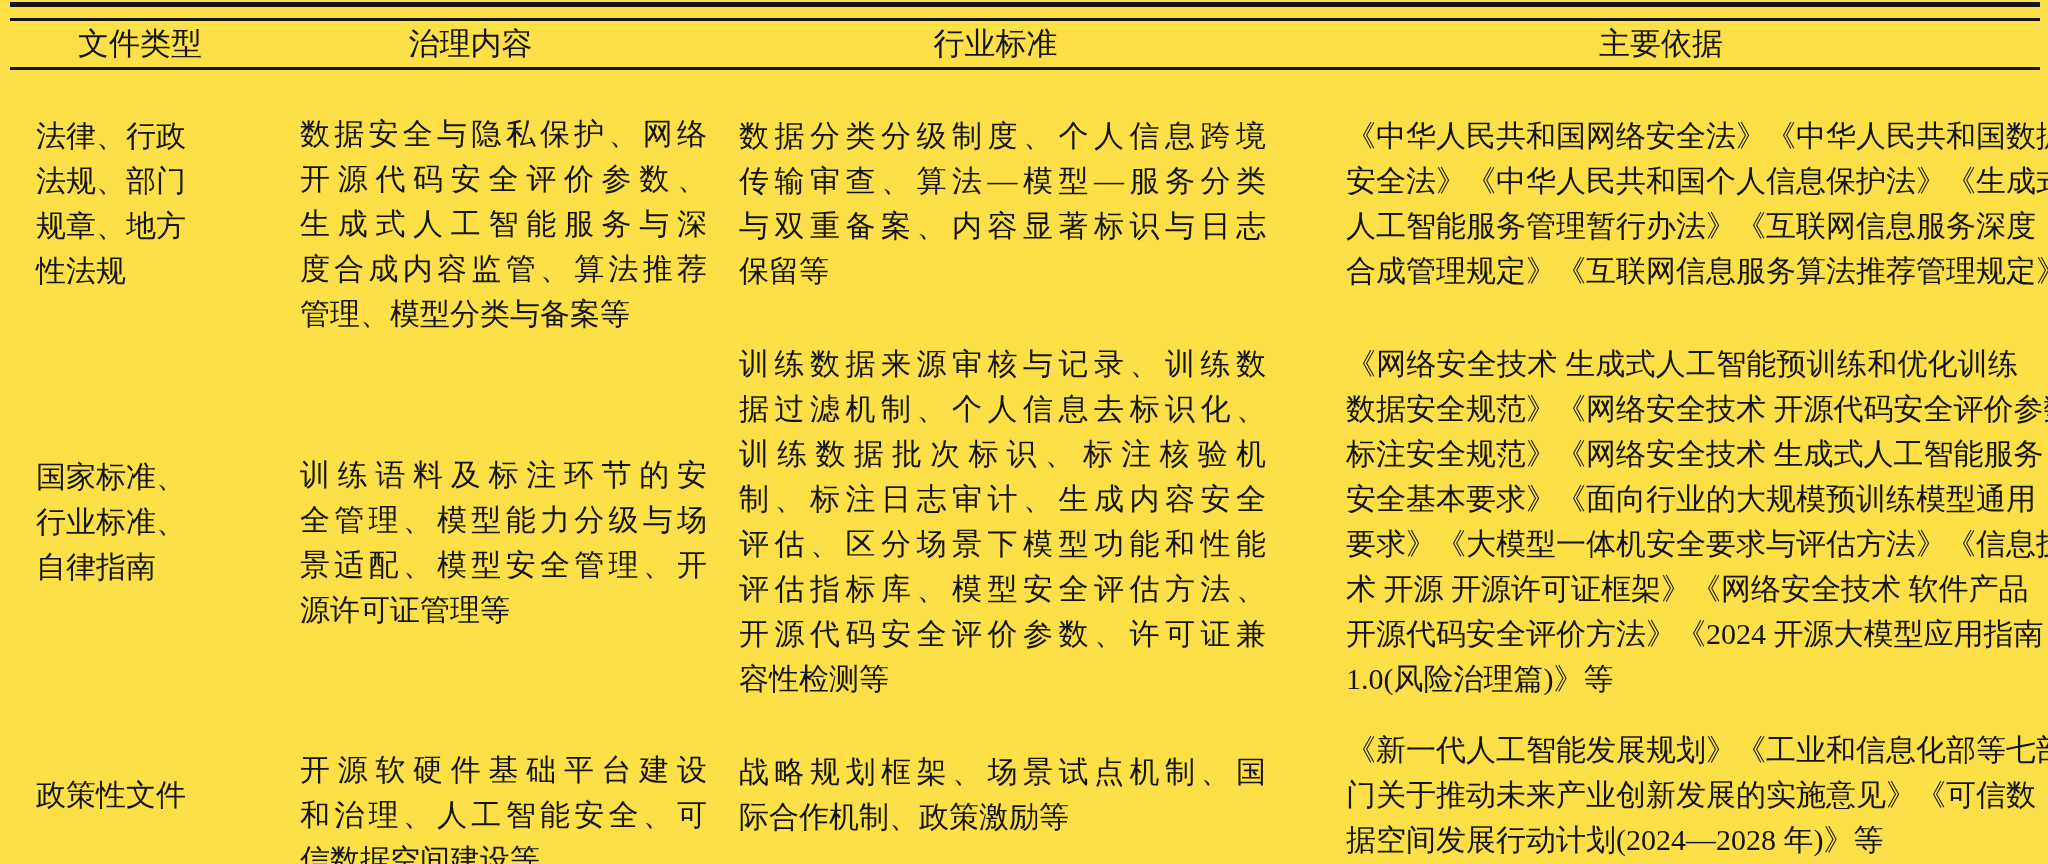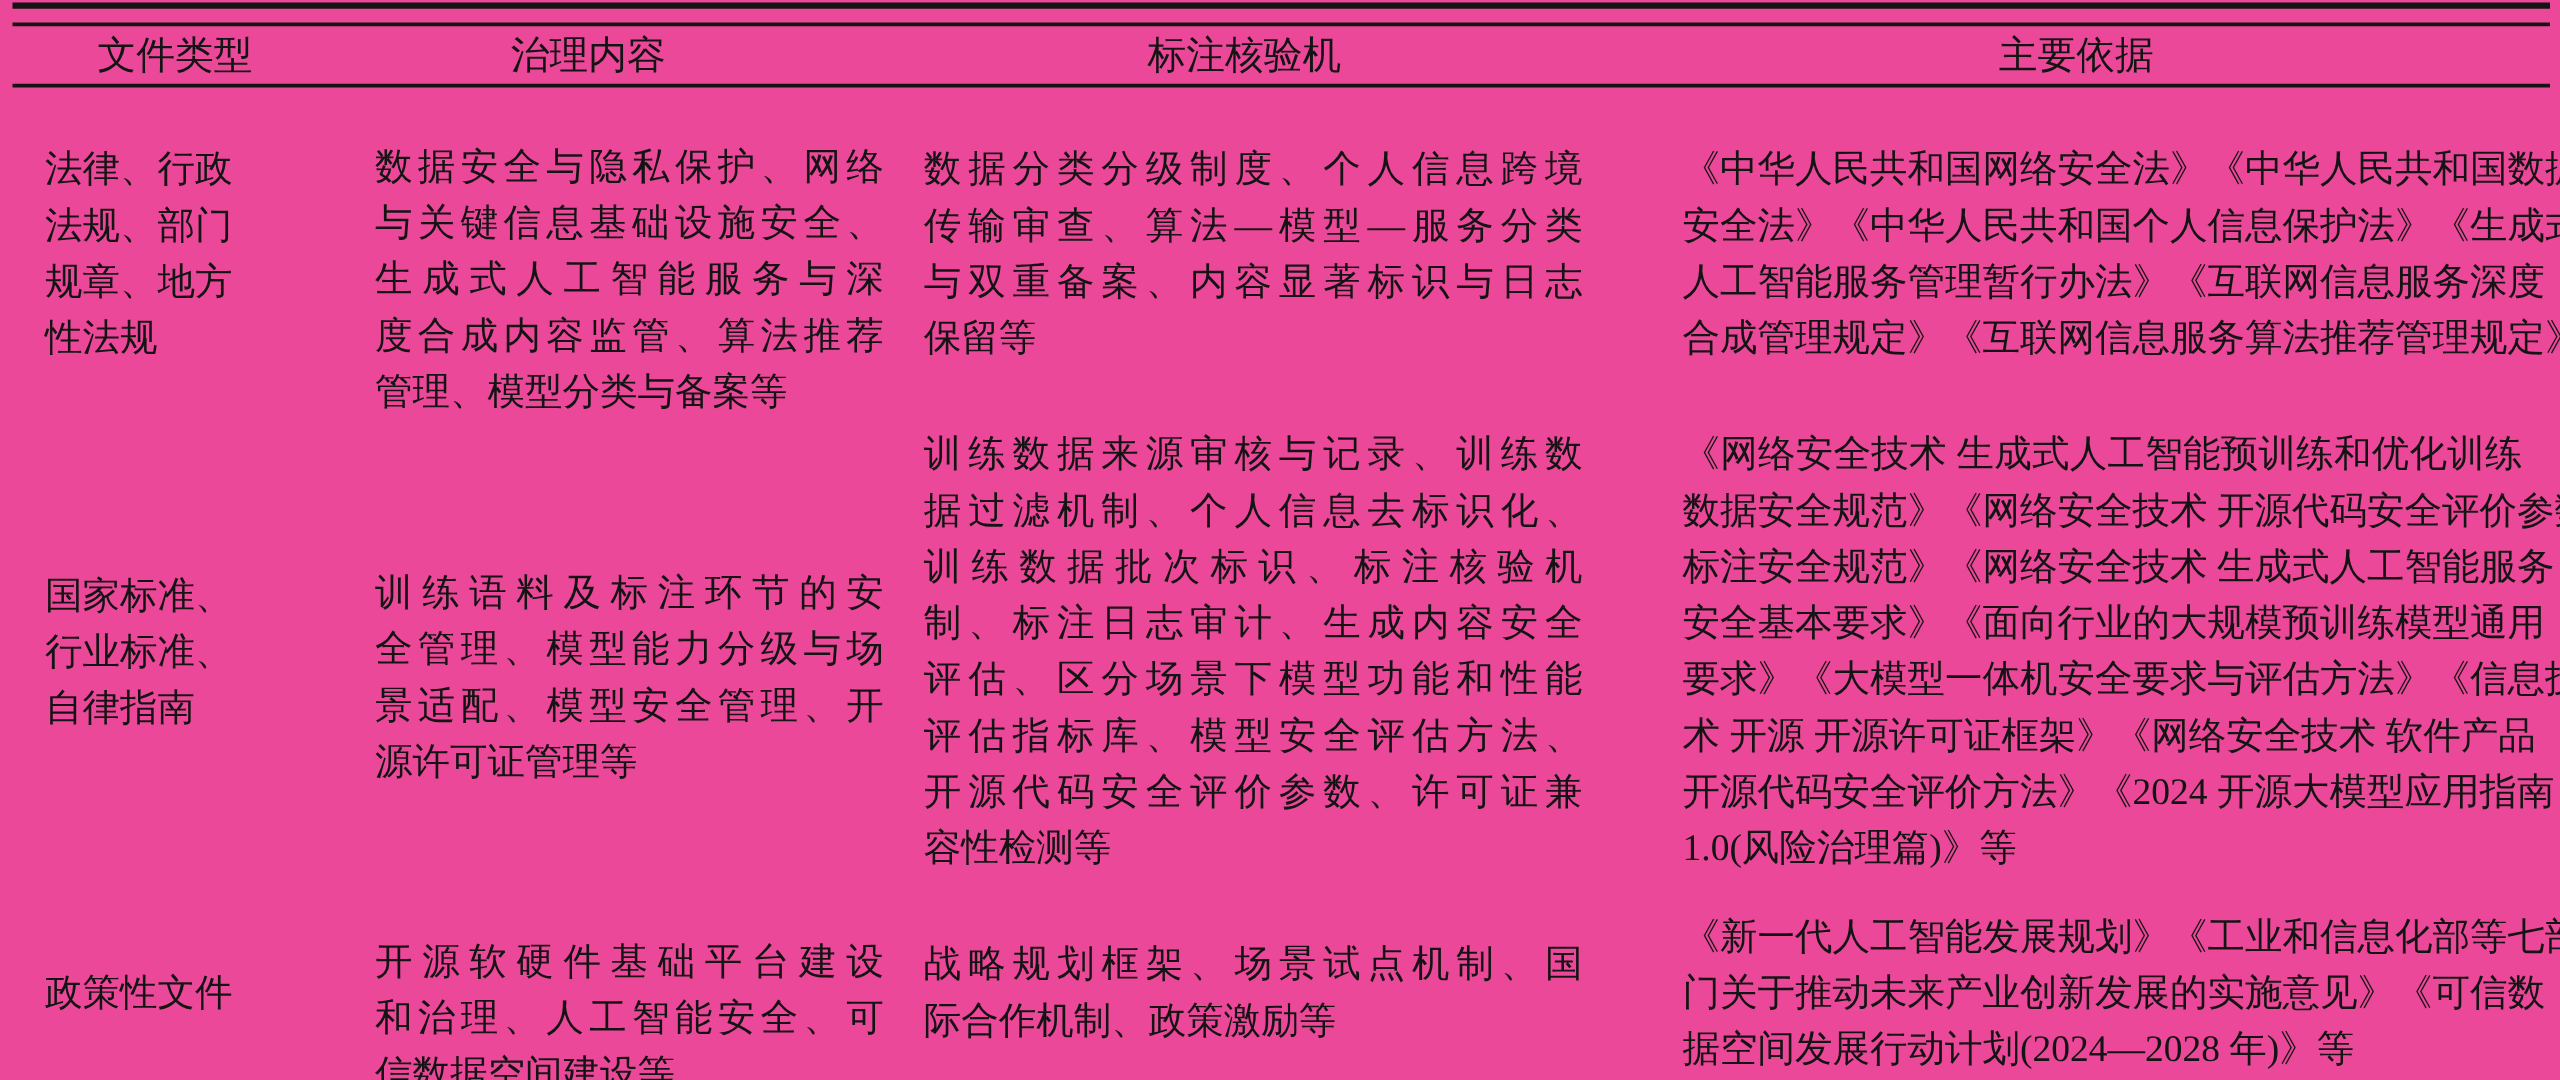--- a/index.html
+++ b/index.html
@@ -1,17 +1,17 @@
 <!DOCTYPE html>
 <html><head>
 <meta charset="utf-8">
 <style>
   html,body{margin:0;padding:0;background:#ffffff;}
   .page{
-    width:2048px;height:864px;background:#ec4899;overflow:hidden;
+    width:2048px;height:864px;background:#fde047;overflow:hidden;
     font-family:"Liberation Serif","DejaVu Serif",serif;
     color:#141414;box-sizing:border-box;padding-top:2px;
   }
   .rule{margin:0 8px 0 10px;}
   .rule-top{height:11px;border-top:5px solid #141414;border-bottom:3px solid #141414;}
   .rule-head{border-top:3px solid #141414;}
   .rule-bottom{border-top:6px solid #141414;}
   .hrow,.trow{
     display:grid;
     grid-template-columns:280px 437px 613px 718px;
@@ -39,35 +39,35 @@
 </style>
 </head>
 <body>
 
 <div class="page">
   <div class="table">
     <div class="rule rule-top"></div>
     <div class="hrow">
         <div class="hcell c0">文件类型</div>
         <div class="hcell c1">治理内容</div>
-        <div class="hcell c2">标注核验机</div>
+        <div class="hcell c2">行业标准</div>
         <div class="hcell c3">主要依据</div>
       </div>
     <div class="rule rule-head"></div>
     <div>
         <div class="trow trow0">
           <div class="cell c0">
             <div class="ln plain">法律、行政</div>
             <div class="ln plain">法规、部门</div>
             <div class="ln plain">规章、地方</div>
             <div class="ln plain last">性法规</div>
           </div>
           <div class="cell c1">
             <div class="ln">数据安全与隐私保护、网络</div>
-            <div class="ln">与关键信息基础设施安全、</div>
+            <div class="ln">开源代码安全评价参数、</div>
             <div class="ln">生成式人工智能服务与深</div>
             <div class="ln">度合成内容监管、算法推荐</div>
             <div class="ln last">管理、模型分类与备案等</div>
           </div>
           <div class="cell c2">
             <div class="ln">数据分类分级制度、个人信息跨境</div>
             <div class="ln">传输审查、算法—模型—服务分类</div>
             <div class="ln">与双重备案、内容显著标识与日志</div>
             <div class="ln last">保留等</div>
           </div>

